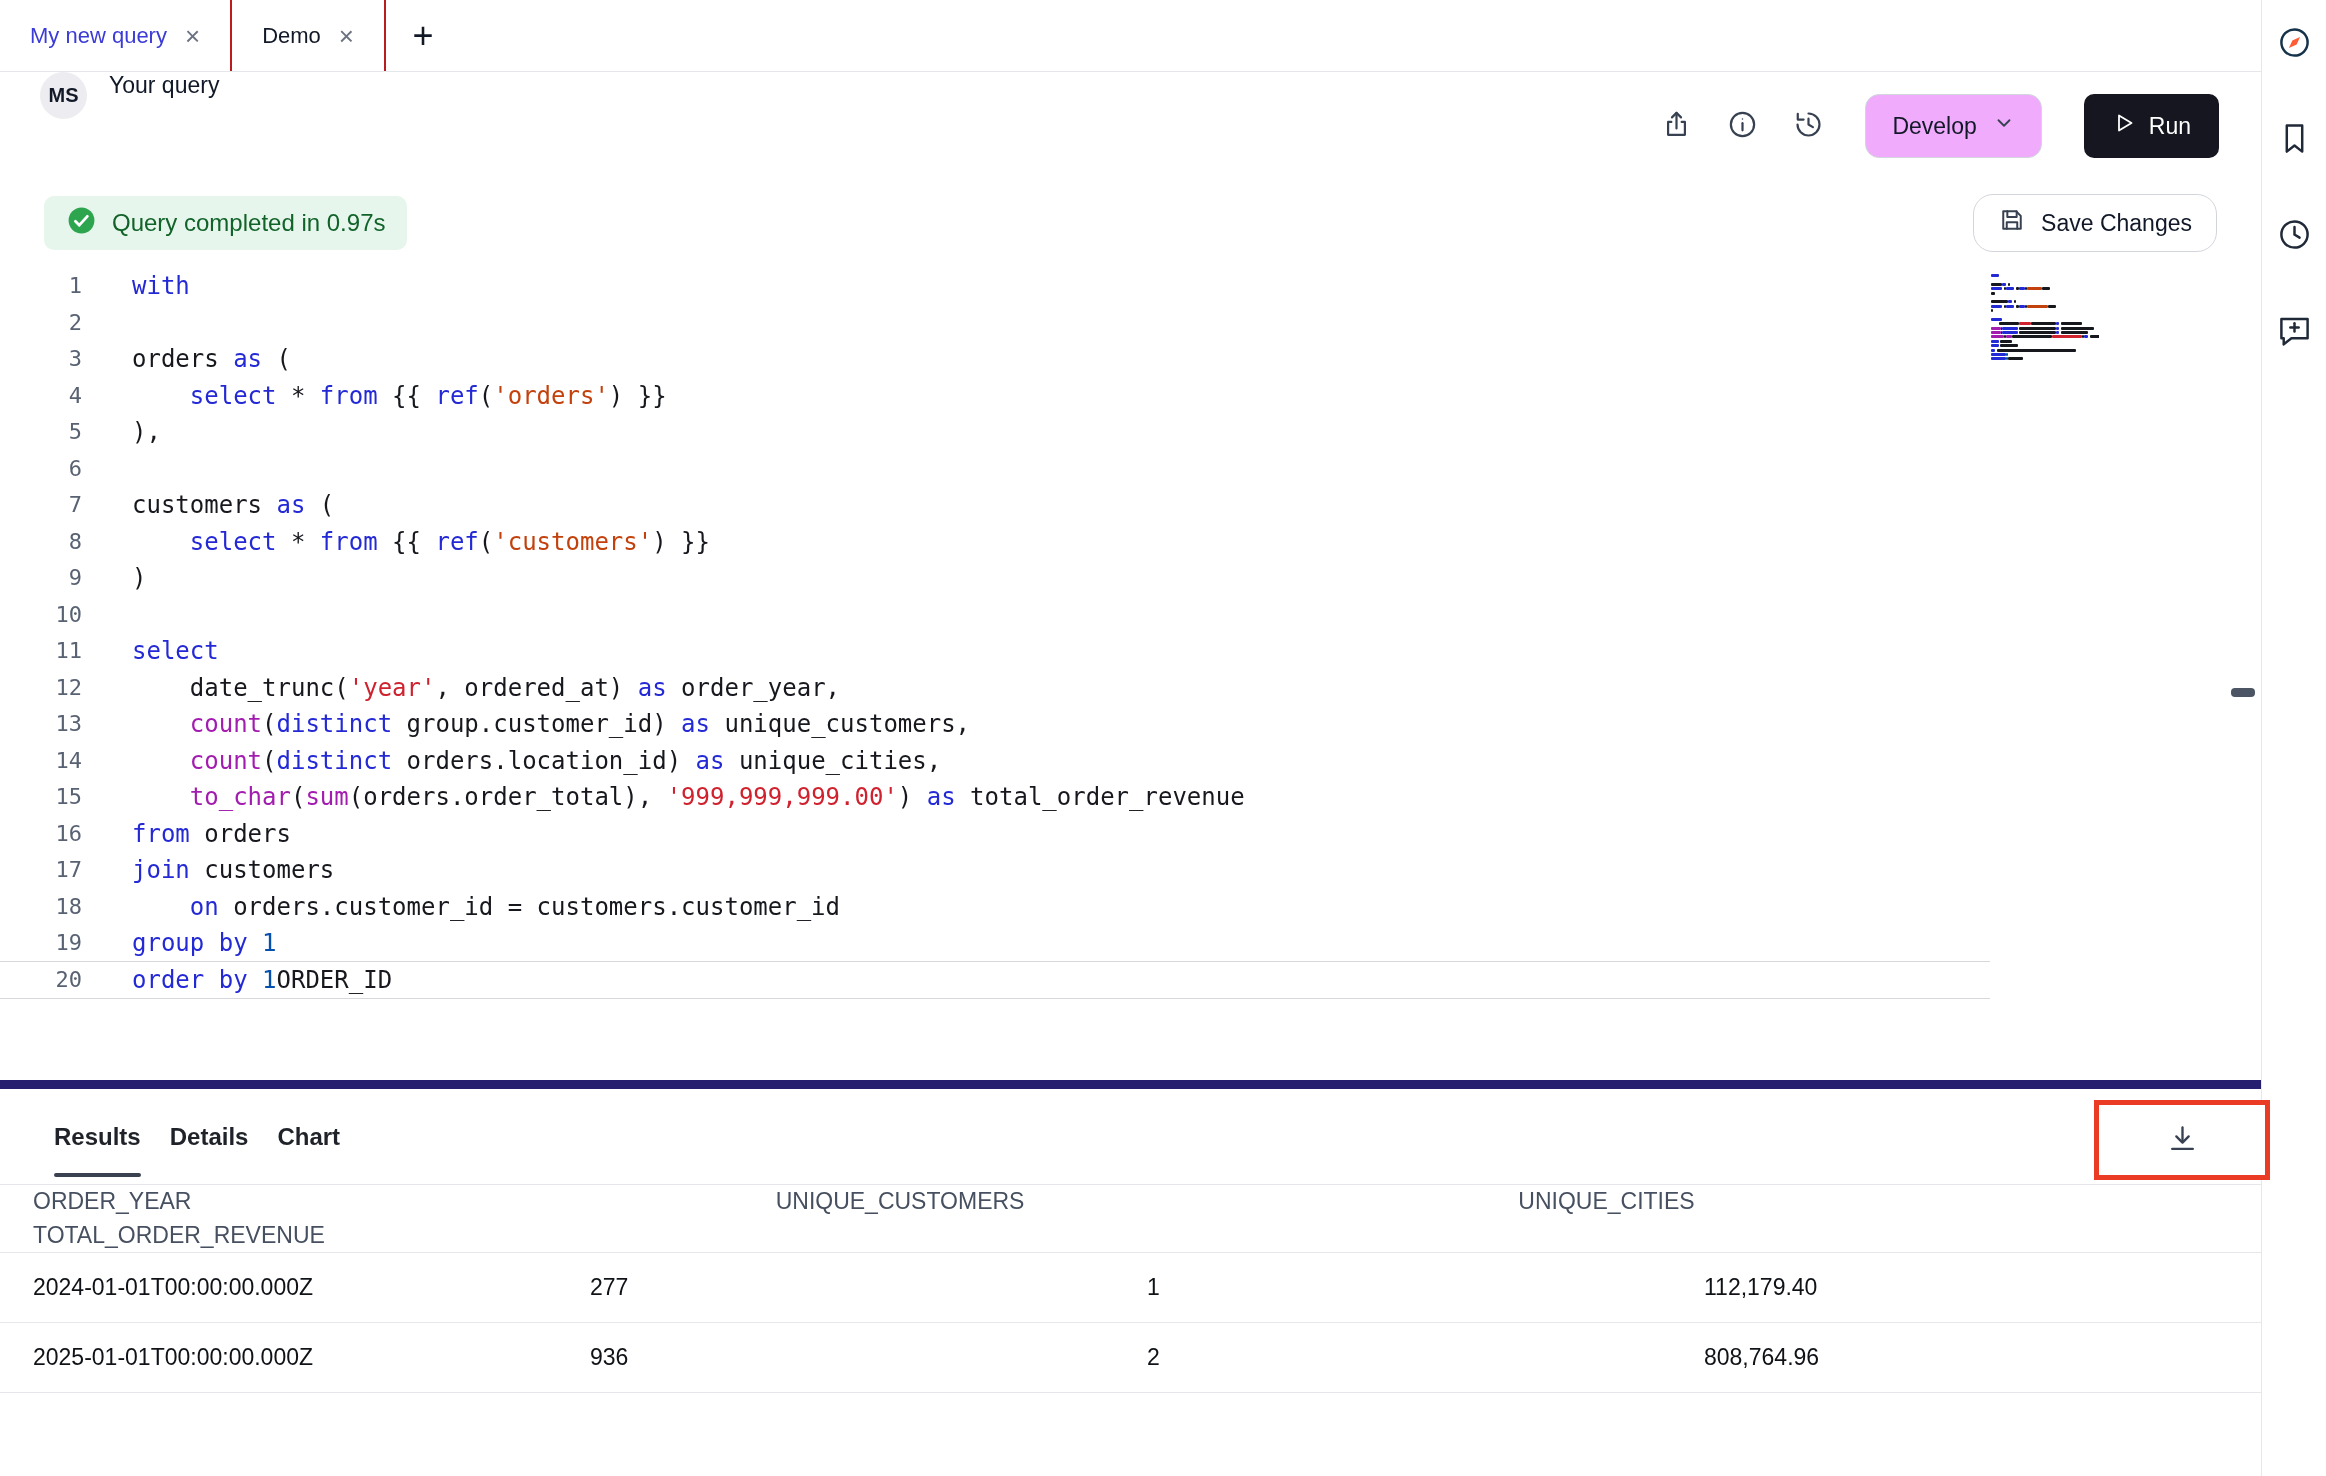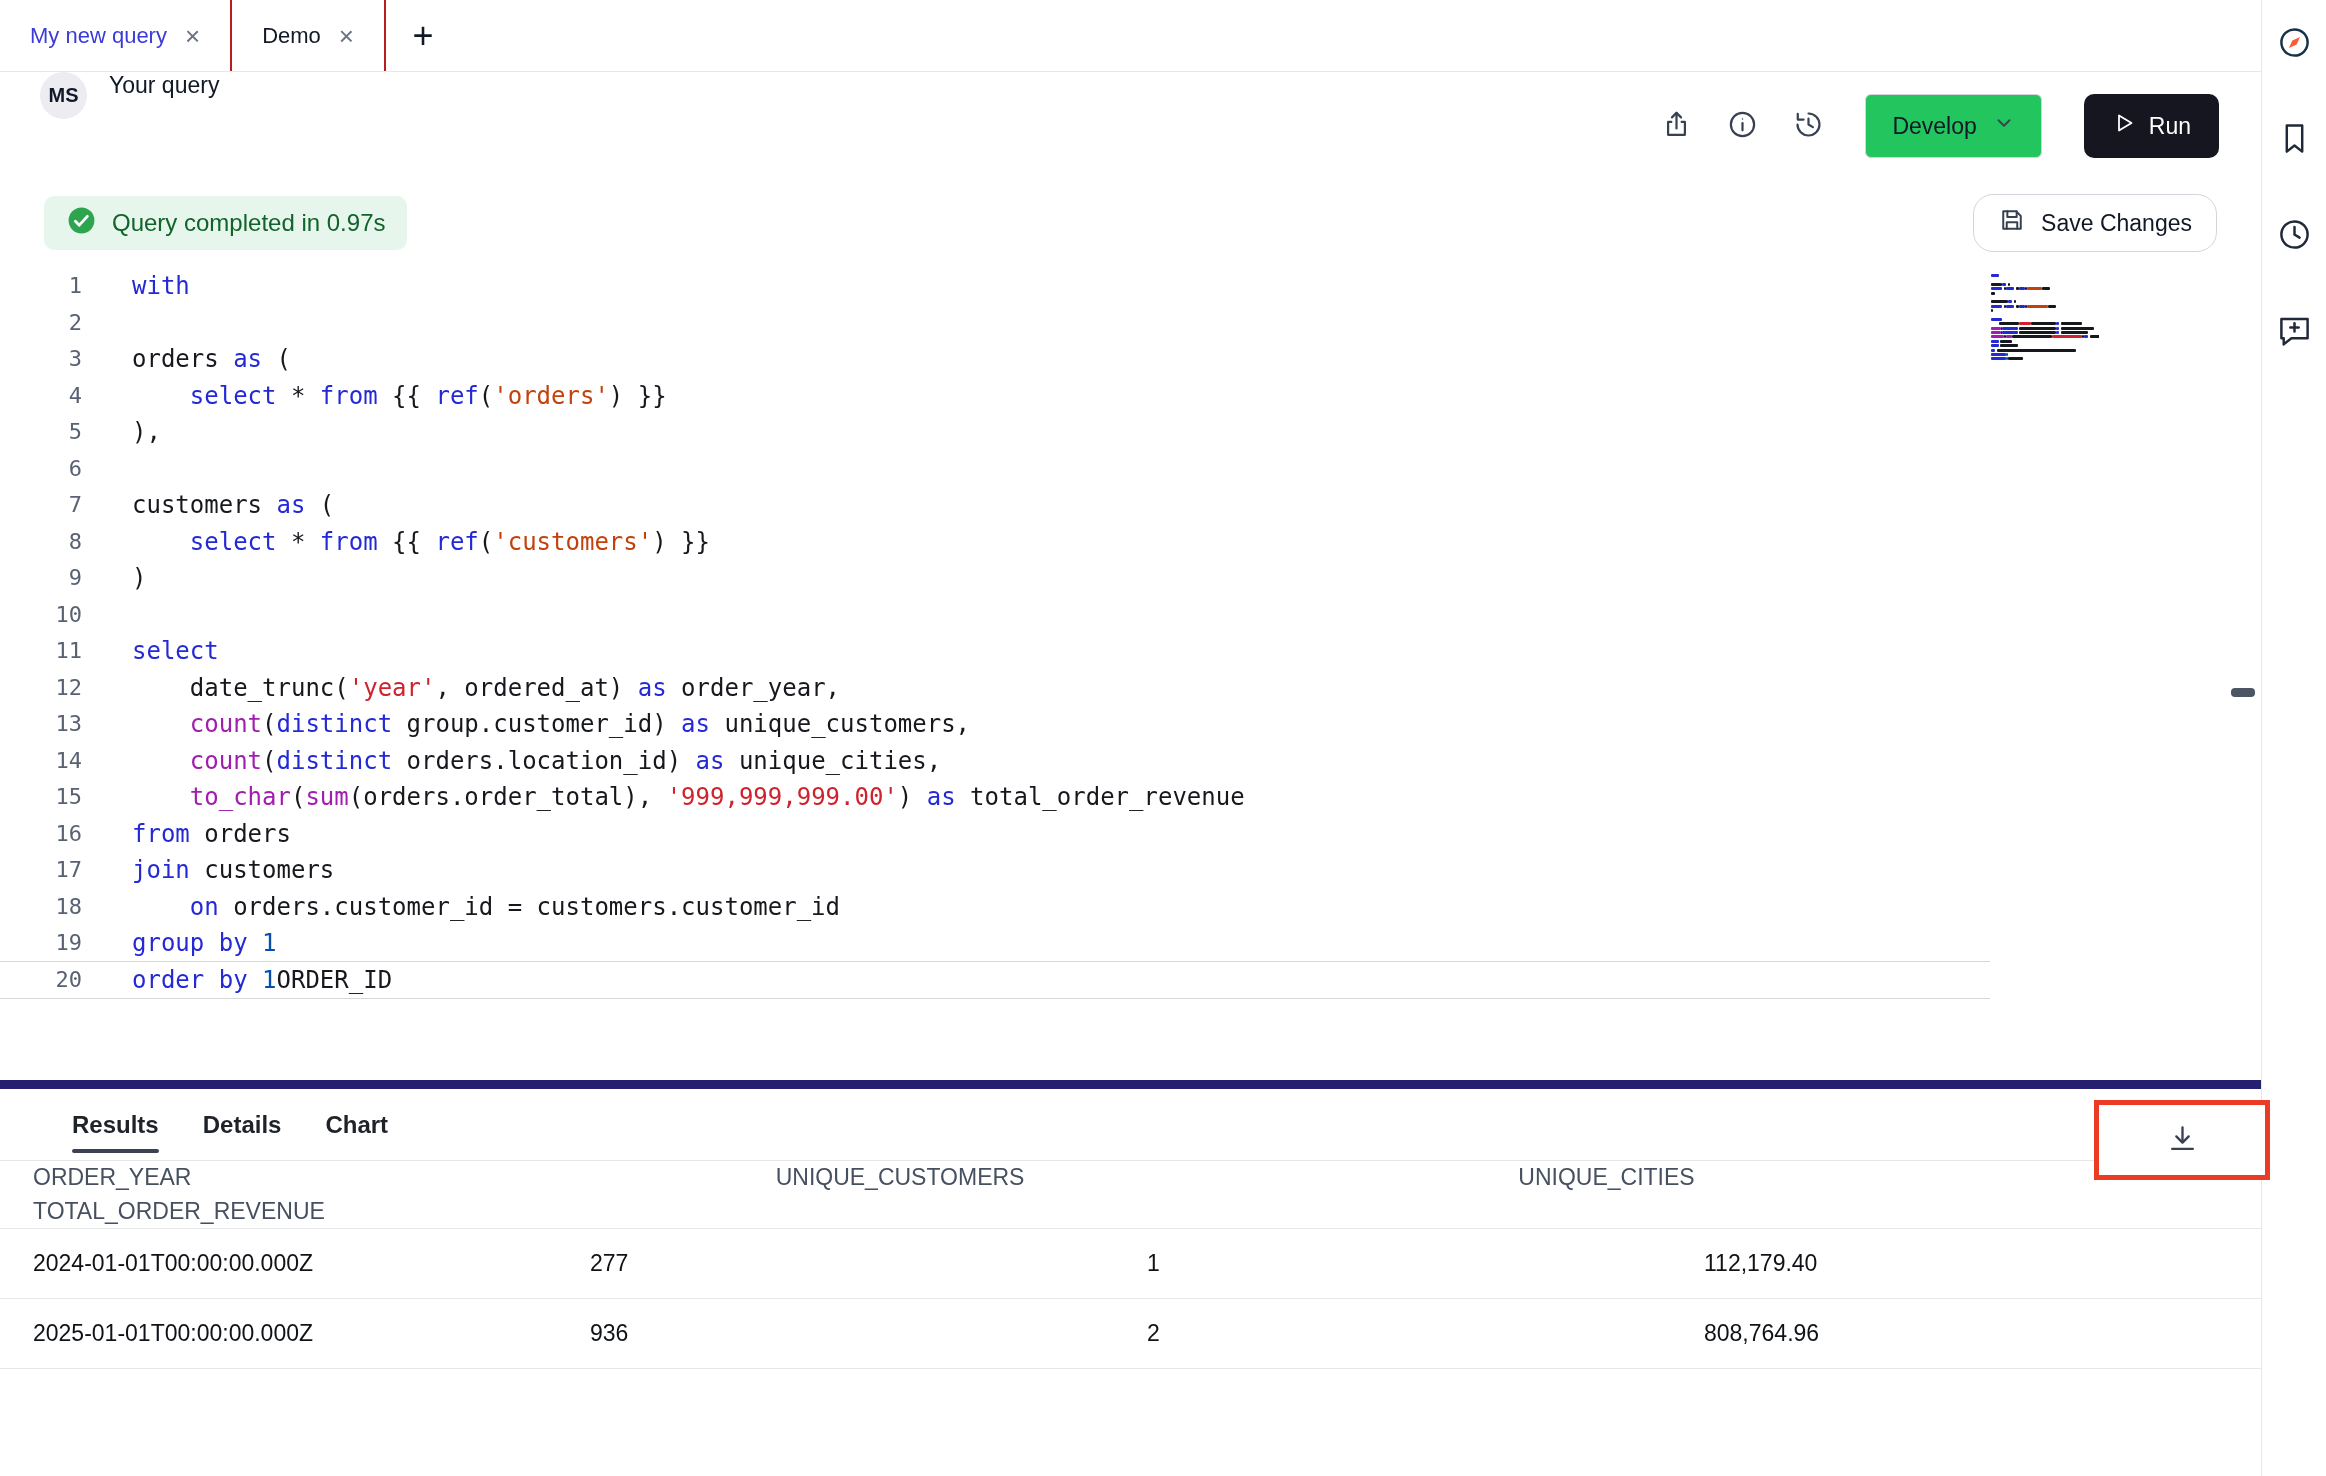--- a/index.html
+++ b/index.html
@@ -17,21 +17,21 @@
   .tab-close { color:#6b7280; font-size:26px; line-height:1; font-weight:400; }
   .tab-new { width:74px; display:flex; align-items:center; justify-content:center; font-size:36px; color:#111827; font-weight:300; cursor:pointer; }
 
   
   .querybar { height:108px; display:flex; padding:0 42px 0 40px; flex:none; }
   .avatar { width:47px; height:47px; border-radius:50%; background:#ececf1; display:flex; align-items:center; justify-content:center; font-weight:700; font-size:20px; color:#111827; flex:none; }
   .qtitle { margin-left:22px; font-size:23px; font-weight:500; }
   .qactions { margin-left:auto; display:flex; align-items:center; gap:20px; }
   .icon-btn { width:46px; height:46px; display:flex; align-items:center; justify-content:center; color:#374151; background:none; border:none; cursor:pointer; }
   .icon-btn svg { width:31px; height:31px; }
-  .btn-develop { height:64px; padding:0 26px; border:1px solid #d2d6dc; border-radius:6px; background:#22c55e; font-size:23px; display:flex; align-items:center; gap:16px; color:#111827; margin-left:14px; cursor:pointer; font-family:inherit; }
+  .btn-develop { height:64px; padding:0 26px; border:1px solid #d2d6dc; border-radius:14px; background:#f0abfc; font-size:23px; display:flex; align-items:center; gap:16px; color:#111827; margin-left:14px; cursor:pointer; font-family:inherit; }
   .btn-develop svg { width:22px; height:22px; color:#374151; }
   .btn-run { height:64px; padding:0 28px; border:none; border-radius:10px; background:#15161F; color:#fff; font-size:23px; font-weight:500; display:flex; align-items:center; gap:13px; margin-left:22px; cursor:pointer; font-family:inherit; }
   .btn-run svg { width:24px; height:24px; }
 
   
   .statusrow { margin-top:14px; padding:0 44px; height:58px; display:flex; align-items:center; justify-content:space-between; flex:none; }
   .badge { height:54px; background:#E7F6EC; border-radius:10px; display:flex; align-items:center; gap:15px; padding:0 22px; font-size:24px; font-weight:500; color:#116329; }
   .badge svg { width:31px; height:31px; flex:none; }
   .savebtn { height:58px; padding:0 24px; border:1px solid #d2d6dc; border-radius:20px; background:#fff; font-size:23px; display:flex; align-items:center; gap:15px; color:#111827; cursor:pointer; font-family:inherit; }
   .savebtn svg { width:28px; height:28px; color:#374151; }
@@ -51,21 +51,21 @@
 
   .minimap { position:absolute; top:6px; right:162px; width:108px; }
   .mini-line { height:4.4px; white-space:nowrap; overflow:hidden; }
   .mini-seg { display:inline-block; height:3px; background:currentColor; border-radius:1px; vertical-align:top; }
   .scroll-thumb { position:absolute; right:6px; top:420px; width:24px; height:9px; background:#4b5563; border-radius:4px; }
 
   
   .divider { height:9px; background:#261E6E; flex:none; cursor:row-resize; }
 
   
-  .results-tabs { position:relative; height:72px; border-bottom:1px solid #e5e7eb; display:flex; align-items:center; padding-left:72px; gap:44px; flex:none; }
+  .results-tabs { position:relative; height:96px; border-bottom:1px solid #e5e7eb; display:flex; align-items:center; padding-left:54px; gap:29px; flex:none; }
   .rtab { font-size:24px; font-weight:600; color:#1f2329; height:100%; display:flex; align-items:center; position:relative; cursor:pointer; }
   .rtab.active::after { content:""; position:absolute; left:0; right:0; bottom:7px; height:4px; background:#3a4150; border-radius:2px; }
   .red-box { position:absolute; right:-9px; top:11px; width:176px; height:80px; border:5px solid #EA3B24; display:flex; align-items:center; justify-content:center; background:#fff; }
   .dl-btn { background:none; border:none; width:60px; height:60px; display:flex; align-items:center; justify-content:center; color:#374151; cursor:pointer; }
   .dl-btn svg { width:33px; height:33px; }
 
   .thead { display:grid; grid-template-columns:repeat(3,1fr); padding-left:33px; height:68px; align-items:center; border-bottom:1px solid #e5e7eb; }
   .th { font-size:23px; color:#475060; font-weight:400; }
   .tr { display:grid; grid-template-columns:repeat(4,1fr); padding-left:33px; height:70px; align-items:center; border-bottom:1px solid #e5e7eb; font-size:23px; color:#0f1216; cursor:default; }
 

